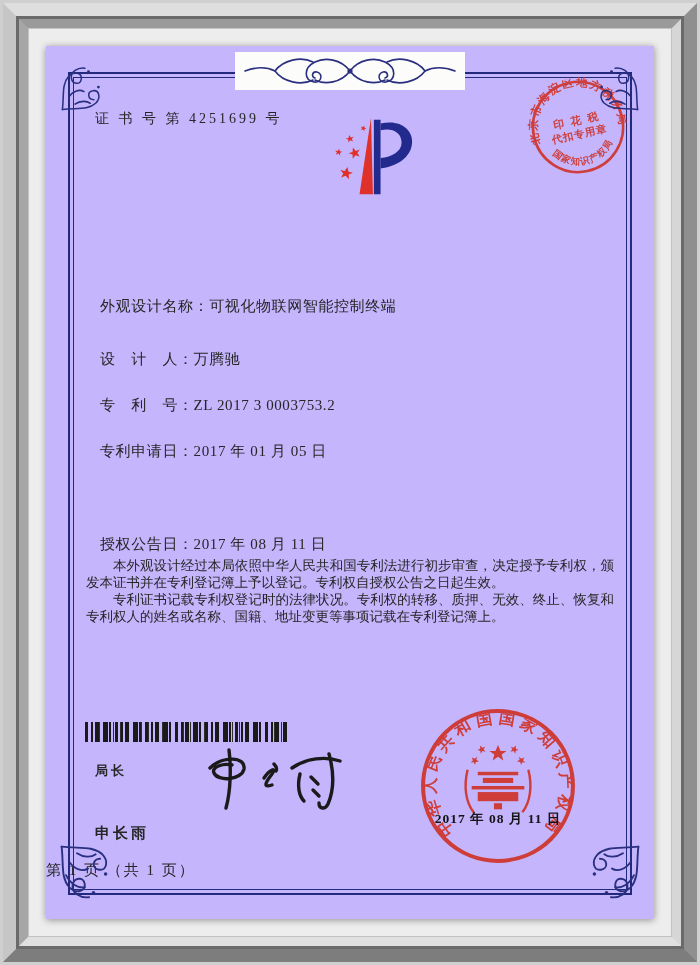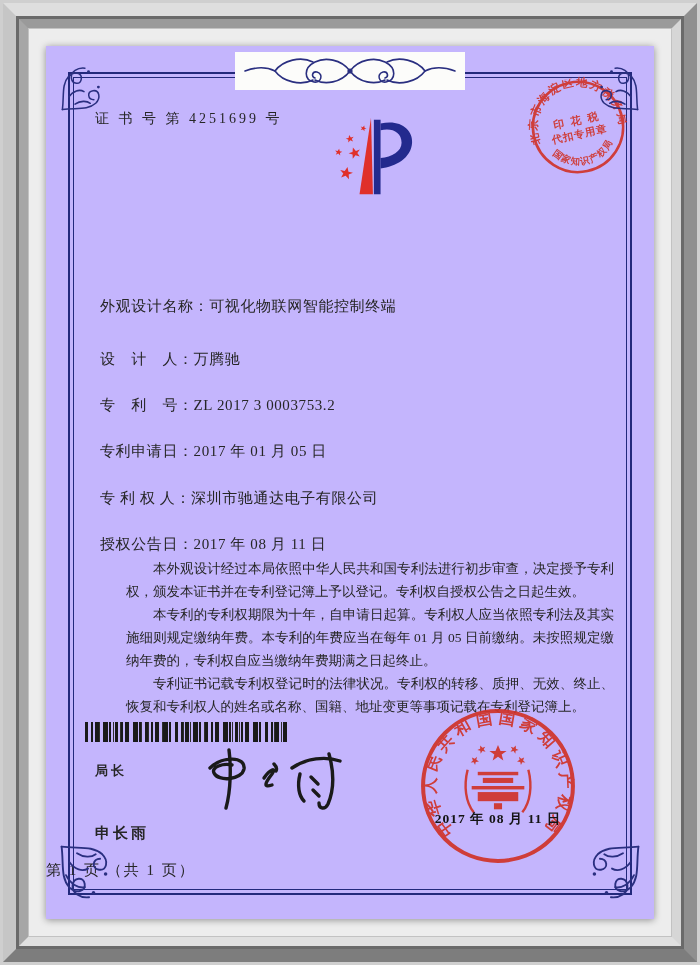--- a/index.html
+++ b/index.html
@@ -17,21 +17,21 @@
   .corner-orn{position:absolute;width:54px;height:54px;z-index:3;}
   .corner-orn.big{width:66px;height:66px;}
   .top-orn{position:absolute;left:50%;transform:translateX(-50%);top:6px;width:230px;height:38px;z-index:3;background:#fcfcfa;}
   
   .cert-no{position:absolute;left:49px;top:64px;font-size:14px;letter-spacing:3px;}
   .logo{position:absolute;left:282px;top:66px;width:86px;height:90px;}
   .tax-seal{position:absolute;left:483px;top:32px;width:98px;height:98px;transform:rotate(-12deg);opacity:.92;}
   .title{position:absolute;left:0;right:0;top:162px;text-align:center;font-size:31px;font-weight:700;
     letter-spacing:9px;color:#101010;}
   .field{position:absolute;left:54px;font-size:15px;letter-spacing:.6px;white-space:nowrap;text-align:right;}
-  .paras{position:absolute;left:40px;right:40px;top:511px;font-size:13.5px;line-height:23px;text-align:justify;margin-left:40px;}
+  .paras{position:absolute;left:40px;right:40px;top:511px;font-size:13.5px;line-height:17px;text-align:justify;}
   .paras p{margin:0;text-indent:2em;}
   .barcode{position:absolute;left:39px;top:676px;width:202px;height:20px;
     background-image:
       repeating-linear-gradient(90deg,#1a1a1a 0 2px,transparent 2px 6px),
       repeating-linear-gradient(90deg,#1a1a1a 0 3px,transparent 3px 10px),
       repeating-linear-gradient(90deg,#2e2e2e 0 1px,transparent 1px 7px);}
   .signer-title{position:absolute;left:49px;top:716px;font-size:13px;letter-spacing:3px;font-weight:600;}
   .signer-name{position:absolute;left:49px;top:742px;font-size:15px;letter-spacing:3px;font-weight:600;margin-top:36px;}
   .signature{position:absolute;left:146px;top:698px;width:176px;height:70px;}
   .office-seal{position:absolute;left:371px;top:659px;width:162px;height:162px;opacity:.93;}
@@ -155,30 +155,26 @@
   </div>
   <div class="field" style="top:304px">
     <span>设　计　人：</span><span>万腾驰</span>
   </div>
   <div class="field" style="top:350px">
     <span>专　利　号：</span><span>ZL 2017 3 0003753.2</span>
   </div>
   <div class="field" style="top:396px">
     <span>专利申请日：</span><span>2017 年 01 月 05 日</span>
   </div>
-  <div class="field" style="top:443px">
-    <span>专 利 权 人：</span><span>深圳市驰通达电子有限公司</span>
-  </div>
   <div class="field" style="top:489px">
     <span>授权公告日：</span><span>2017 年 08 月 11 日</span>
   </div>
 
   <div class="paras">
     <p>本外观设计经过本局依照中华人民共和国专利法进行初步审查，决定授予专利权，颁发本证书并在专利登记簿上予以登记。专利权自授权公告之日起生效。</p>
-    <p>本专利的专利权期限为十年，自申请日起算。专利权人应当依照专利法及其实施细则规定缴纳年费。本专利的年费应当在每年 01 月 05 日前缴纳。未按照规定缴纳年费的，专利权自应当缴纳年费期满之日起终止。</p>
     <p>专利证书记载专利权登记时的法律状况。专利权的转移、质押、无效、终止、恢复和专利权人的姓名或名称、国籍、地址变更等事项记载在专利登记簿上。</p>
   </div>
 
   <div class="barcode"></div>
 
   <div class="signer-title">局长</div>
   <div class="signer-name">申长雨</div>
 
   <svg class="signature" viewBox="0 0 176 70">
     <g fill="none" stroke="#1a1a1a" stroke-width="3.4" stroke-linecap="round" stroke-linejoin="round">

